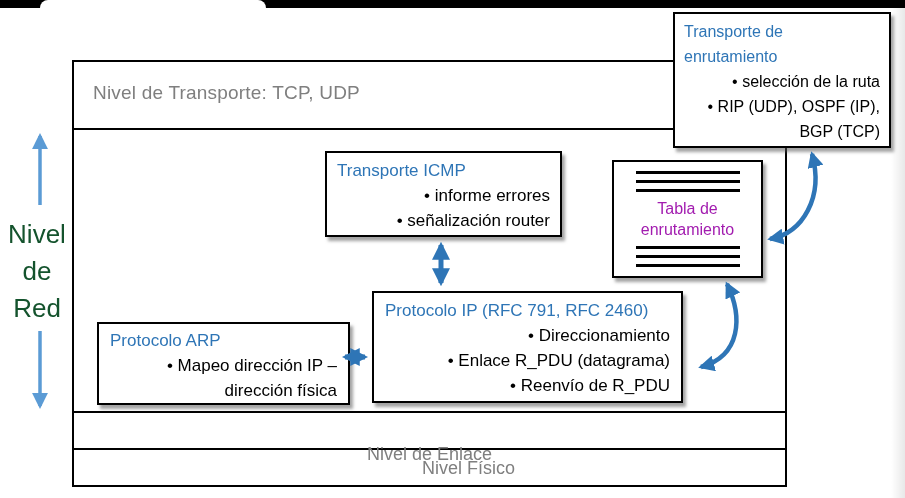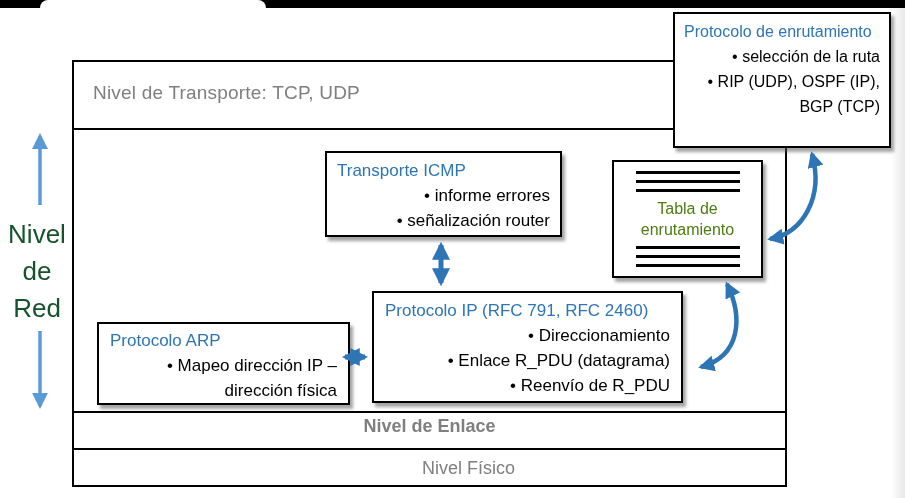--- a/index.html
+++ b/index.html
@@ -17,42 +17,42 @@
 
   
   .outer-box{position:absolute;left:72px;top:60px;width:715px;height:427px;border:2px solid #000;box-sizing:border-box;background:transparent;}
   .hline{position:absolute;height:2px;background:#000;left:72px;width:715px;}
   .hline.l1{top:128px;}
   .hline.l2{top:411px;}
   .hline.l3{top:448px;}
 
   .transport-label{position:absolute;left:93px;top:82px;font-size:19px;color:#7f7f7f;letter-spacing:.2px;}
   .row-label{position:absolute;left:72px;width:715px;text-align:center;color:#7f7f7f;font-size:18px;}
-  .row-label.link{top:416px;font-weight:bold;}
+  .row-label.link{top:444px;}
   .row-label.physical{top:458px;padding-left:39px;}
 
   
   .side-label{position:absolute;left:0px;top:216px;width:74px;text-align:center;color:#14532d;font-size:26px;line-height:37px;}
 
   
   .pbox{position:absolute;background:#fff;border:2px solid #000;box-sizing:border-box;
         box-shadow:3px 4px 3px rgba(90,90,90,0.55);font-size:17px;line-height:25px;color:#000;}
   .pbox .title{color:#2E75B6;}
   .pbox ul{margin:0;padding:0;list-style:none;text-align:right;}
 
   .icmp-box{left:325px;top:151px;width:237px;height:86px;padding:5px 10px;}
   .ip-box{left:372px;top:291px;width:311px;height:112px;padding:5px 11px;}
   .arp-box{left:97px;top:322px;width:253px;height:83px;padding:4px 11px;}
   .routing-box{left:673px;top:12px;width:218px;height:136px;padding:5px 9px;font-size:16px;line-height:25px;}
 
   
   .table-box{left:612px;top:160px;width:151px;height:118px;display:flex;flex-direction:column;justify-content:space-between;padding:9px 0;}
   .rule-group{display:flex;flex-direction:column;gap:6px;}
   .rule{height:2px;width:104px;margin:0 auto;background:#000;border-top:1px solid #000;}
-  .table-box .tlabel{text-align:center;font-size:16px;line-height:21px;color:#4d7c0f;width:120px;margin:0 auto;}
+  .table-box .tlabel{text-align:center;font-size:16px;line-height:21px;color:#a21caf;width:120px;margin:0 auto;}
 
   svg.arrows{position:absolute;left:0;top:0;width:905px;height:498px;pointer-events:none;}
 </style>
 </head>
 <body>
 
 <div class="stage">
 
   <div class="top-bar"></div>
   <div class="top-notch"></div>
@@ -91,21 +91,21 @@
   </div>
 
   <div class="pbox arp-box">
     <div class="title">Protocolo ARP</div>
     <ul>
       <li>• Mapeo dirección IP – dirección física</li>
     </ul>
   </div>
 
   <div class="pbox routing-box">
-    <div class="title">Protocolo de enrutamiento</div>
+    <div class="title">Transporte de enrutamiento</div>
     <ul>
       <li>• selección de la ruta</li>
       <li>• RIP (UDP), OSPF (IP), BGP (TCP)</li>
     </ul>
   </div>
 
   <div class="pbox table-box">
     <div class="rule-group">
       <div class="rule"></div>
       <div class="rule"></div>

